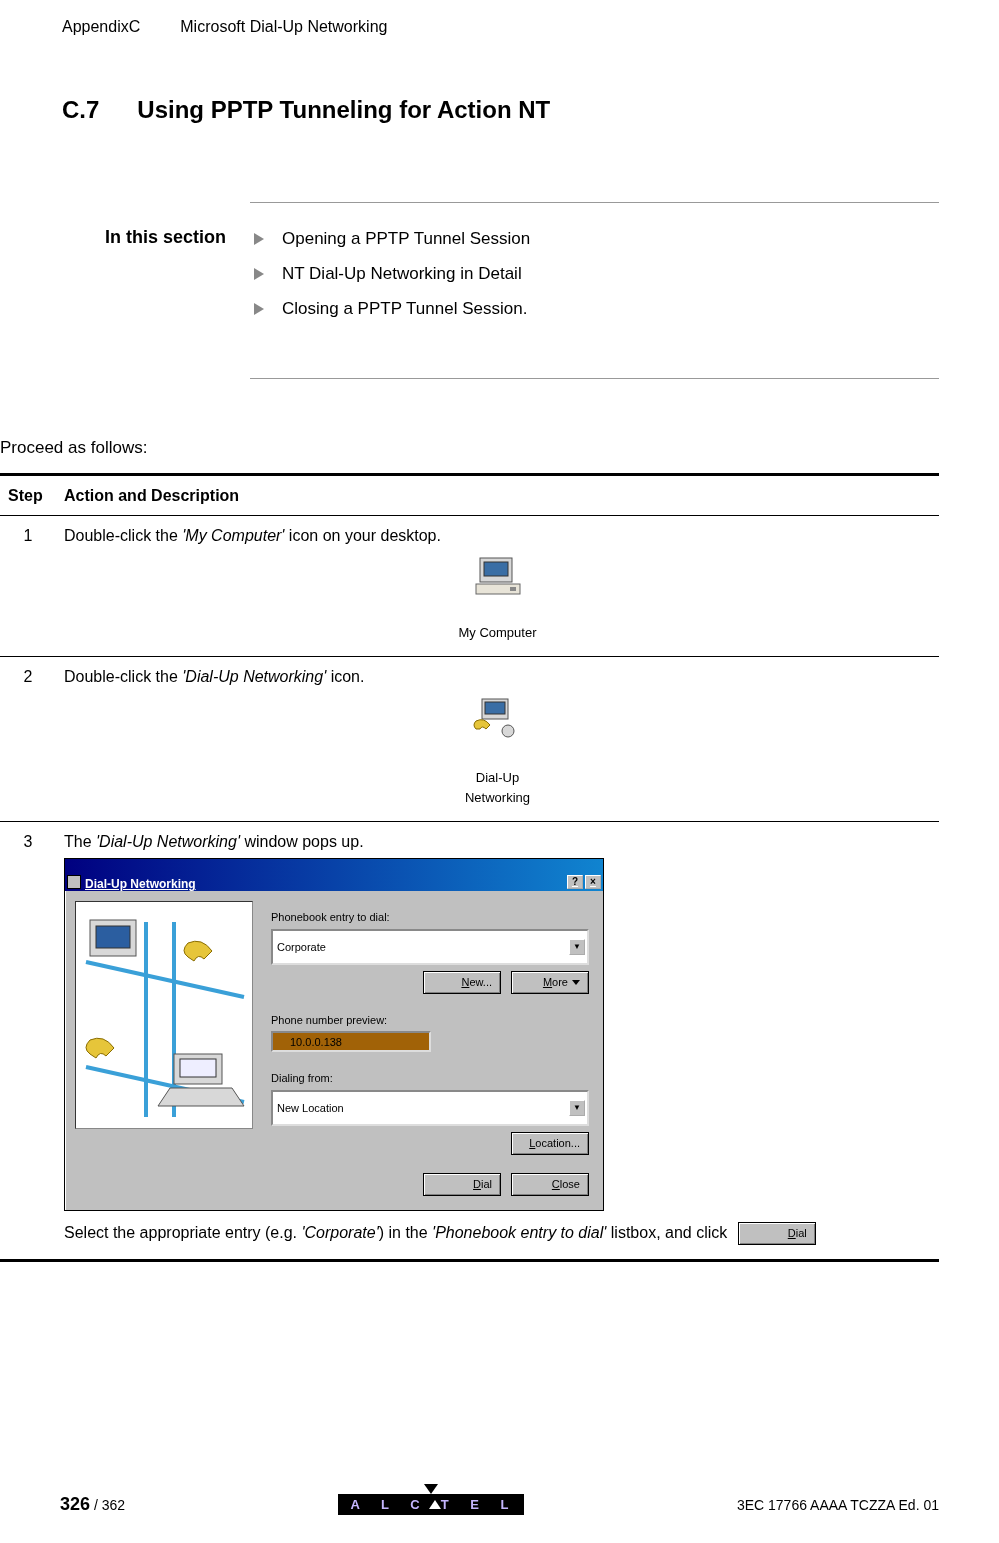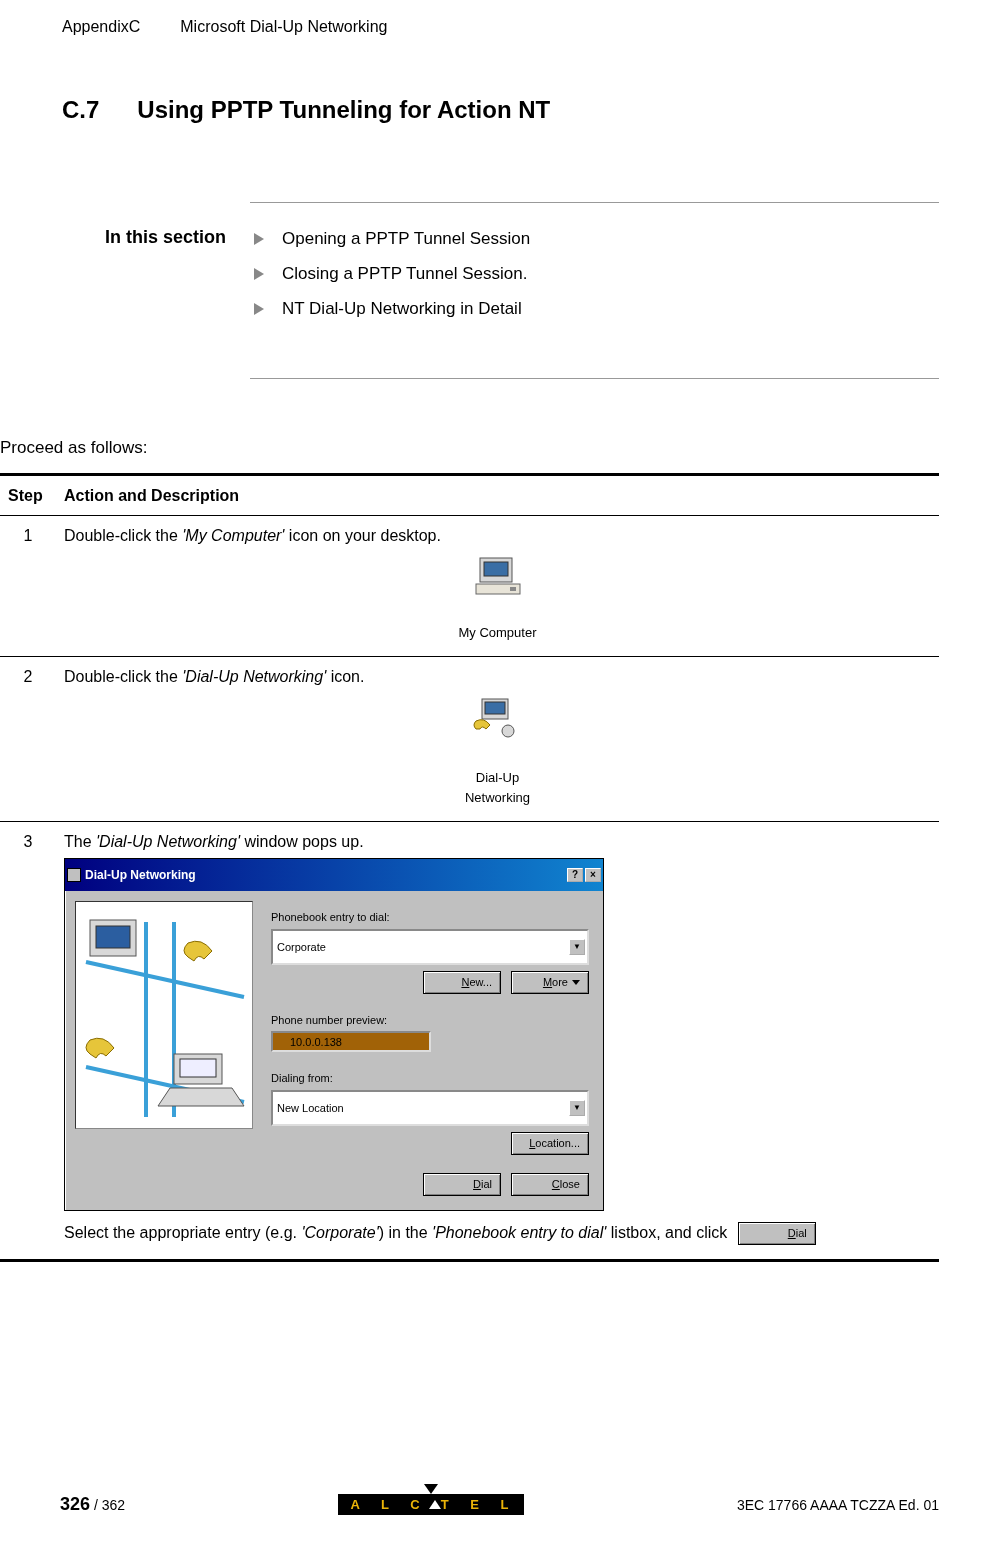--- a/index.html
+++ b/index.html
@@ -133,23 +133,23 @@
       border: 1px solid #000;
       box-shadow: 1px 1px 0 #fff inset;
       margin: 4px 0 10px 0;
       font-family: 'MS Sans Serif', Tahoma, Arial, sans-serif;
       font-size: 12px;
     }
     .dun-titlebar {
       background: linear-gradient(to right, #000080, #1084d0);
       color: #fff;
       display: flex;
-      align-items: center;
       height: 20px;
       padding: 16px 2px;
+      text-decoration: underline;
     }
     .dun-titlebar-icon {
       width: 14px; height: 14px;
       background: #c0c0c0;
       margin-right: 4px;
       border: 1px solid #000;
     }
     .dun-title-text {
       font-weight: bold;
       font-size: 12px;
@@ -274,21 +274,21 @@
       width: 100%;
       display: flex;
       align-items: center;
       justify-content: space-between;
       padding: 0 60px;
       font-size: 14px;
     }
     .page-num { font-weight: bold; font-size: 18px; }
     .alcatel-badge {
       background: #000;
-      color: #eab308;
+      color: #c4b5fd;
       letter-spacing: 9px;
       font-weight: bold;
       font-size: 13px;
       padding: 3px 6px 3px 12px;
       position: relative;
       display: inline-flex;
       align-items: center;
     }
     .badge-tri-up {
       display: inline-block;
@@ -327,25 +327,25 @@
 <div class="two-col">
   <div class="side-label">In this section</div>
   <div class="content">
     <ul class="bullet-list">
       <li>
           <span class="bullet-tri"></span>
           <span>Opening a PPTP Tunnel Session</span>
         </li>
       <li>
           <span class="bullet-tri"></span>
-          <span>Closing a PPTP Tunnel Session.</span>
+          <span>NT Dial-Up Networking in Detail</span>
         </li>
       <li>
           <span class="bullet-tri"></span>
-          <span>NT Dial-Up Networking in Detail</span>
+          <span>Closing a PPTP Tunnel Session.</span>
         </li>
     </ul>
   </div>
 </div>
 
 <hr class="divider divider-mid">
 
 <div class="two-col">
   <div class="content">
     <div class="proc-intro">Proceed as follows:</div>

